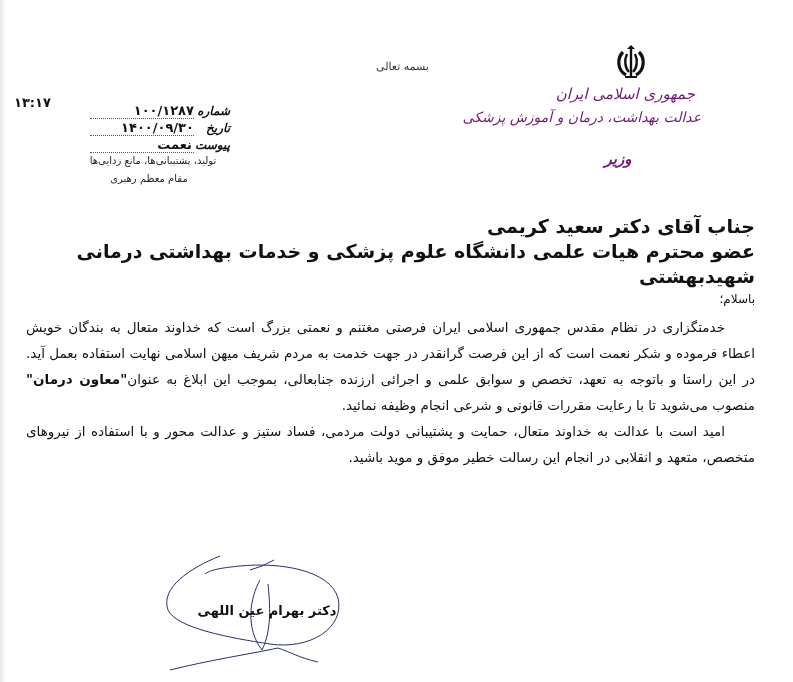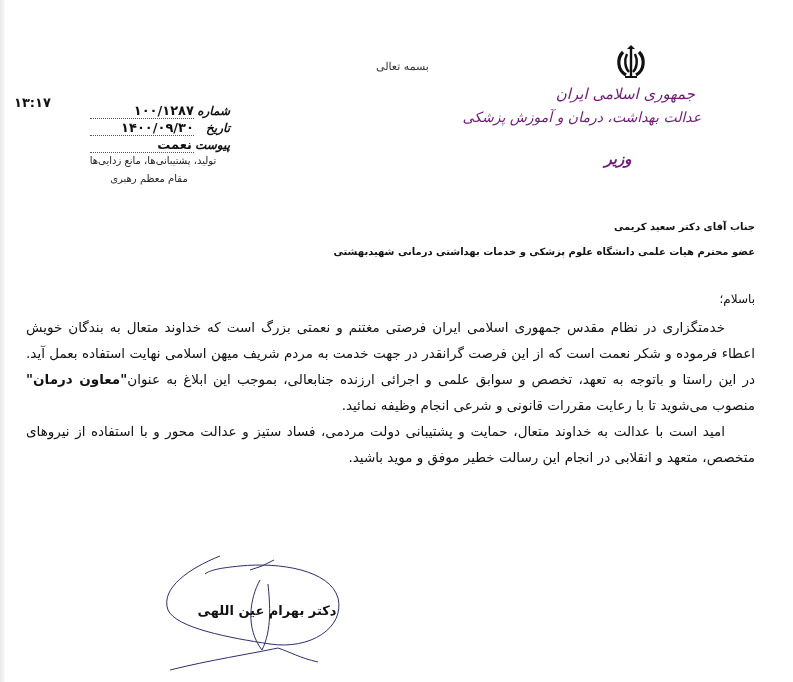--- a/index.html
+++ b/index.html
@@ -55,21 +55,21 @@
   }
   .motto {
     position: absolute; left: 68px; top: 152px; font-size: 10px; color: #222;
     text-align: center; width: 170px; line-height: 18px;
   }
   .motto .author { padding-right: 8px; }
 
   
   .addressee {
     position: absolute; right: 38px; top: 214px; text-align: right;
-    font-weight: bold; font-size: 10px; line-height: 25px;
+    font-weight: bold; font-size: 19px; line-height: 25px;
   }
 
   
   .salam {
     position: absolute; right: 38px; top: 292px; font-size: 12px;
   }
   .body-text {
     position: absolute; left: 26px; right: 38px; top: 314px;
     font-size: 13.5px; line-height: 26px; text-align: justify;
     text-align-last: right;

